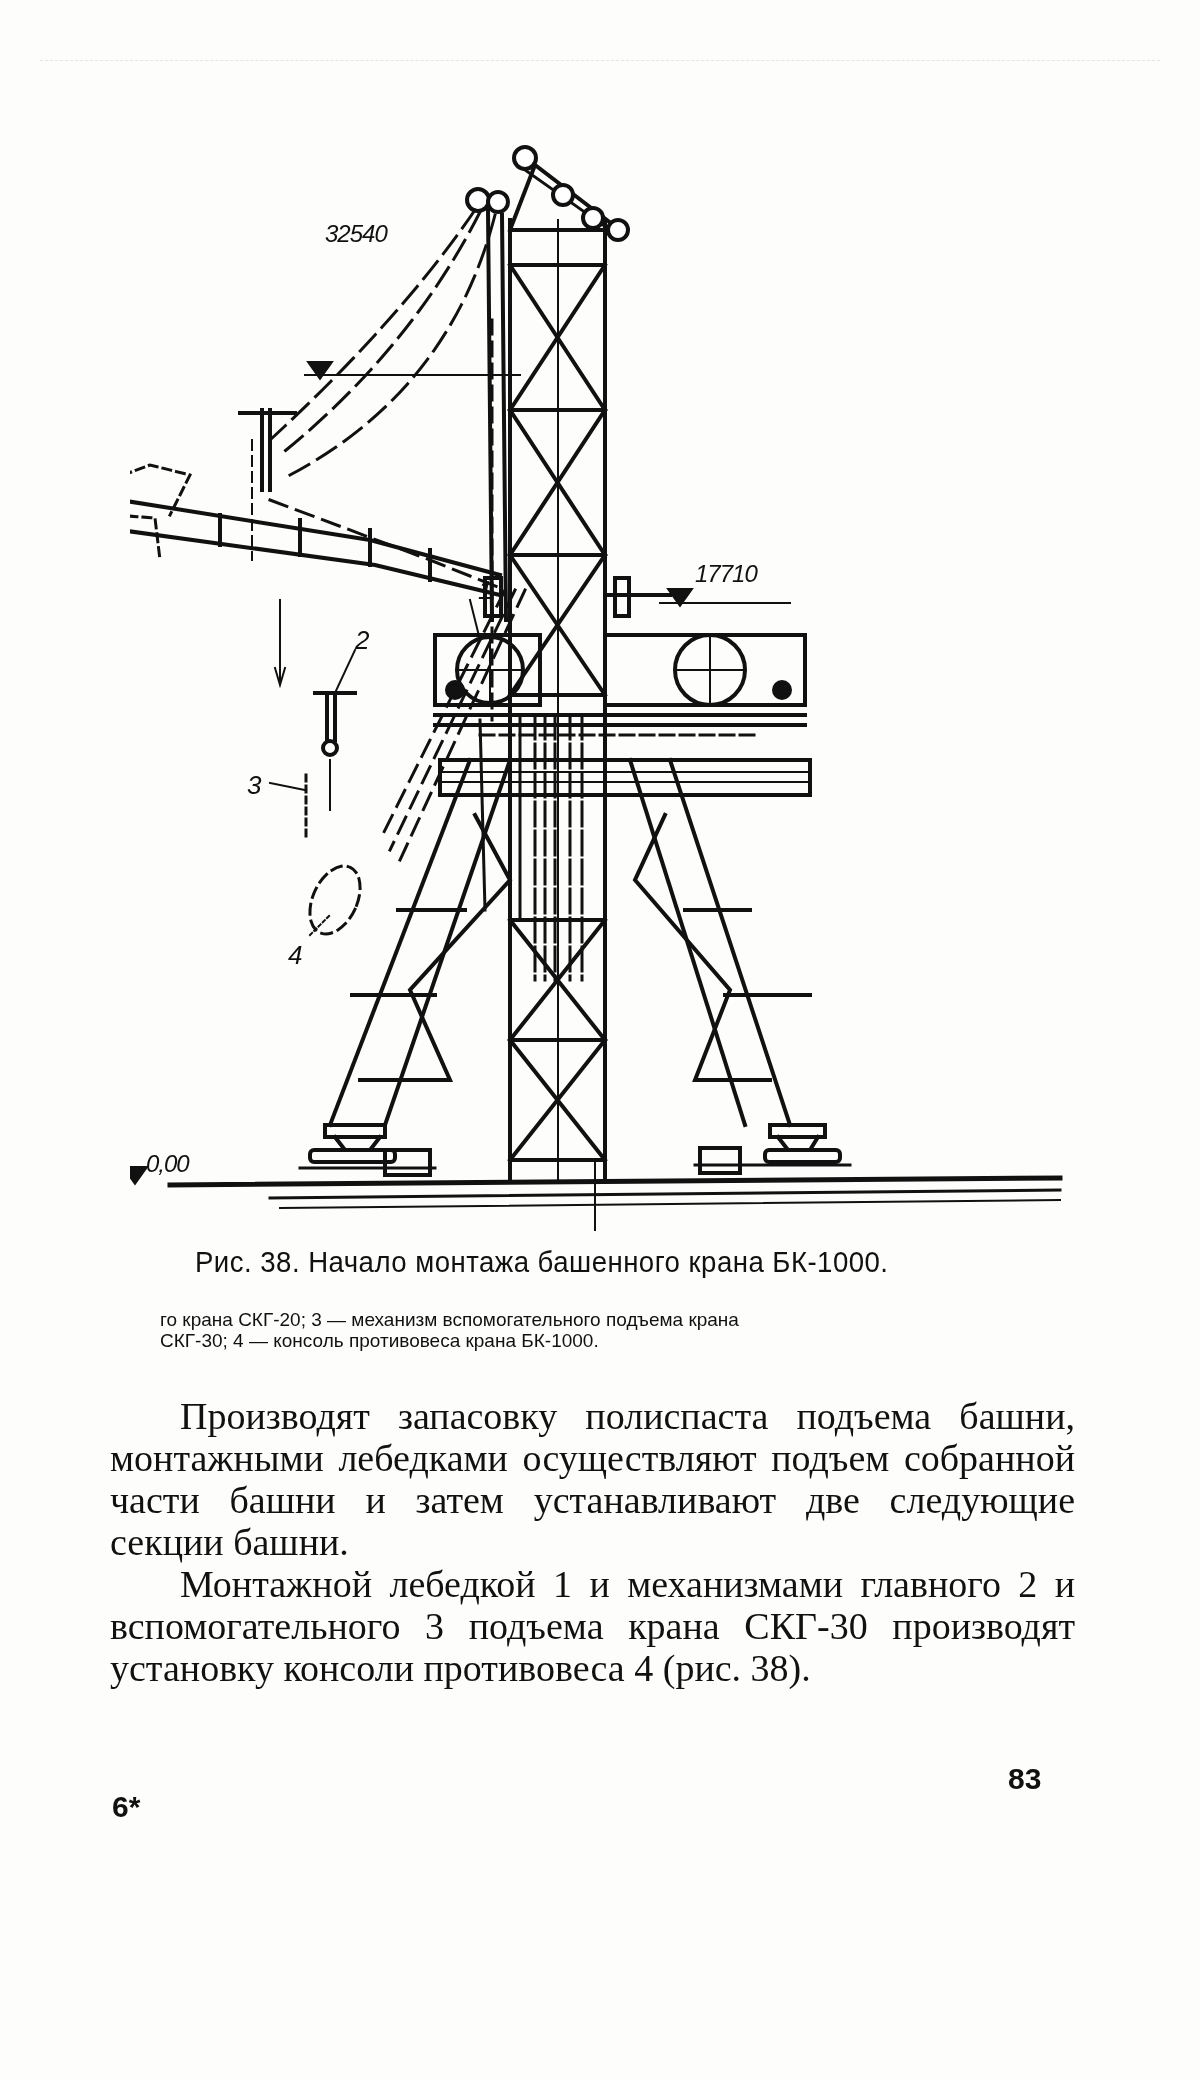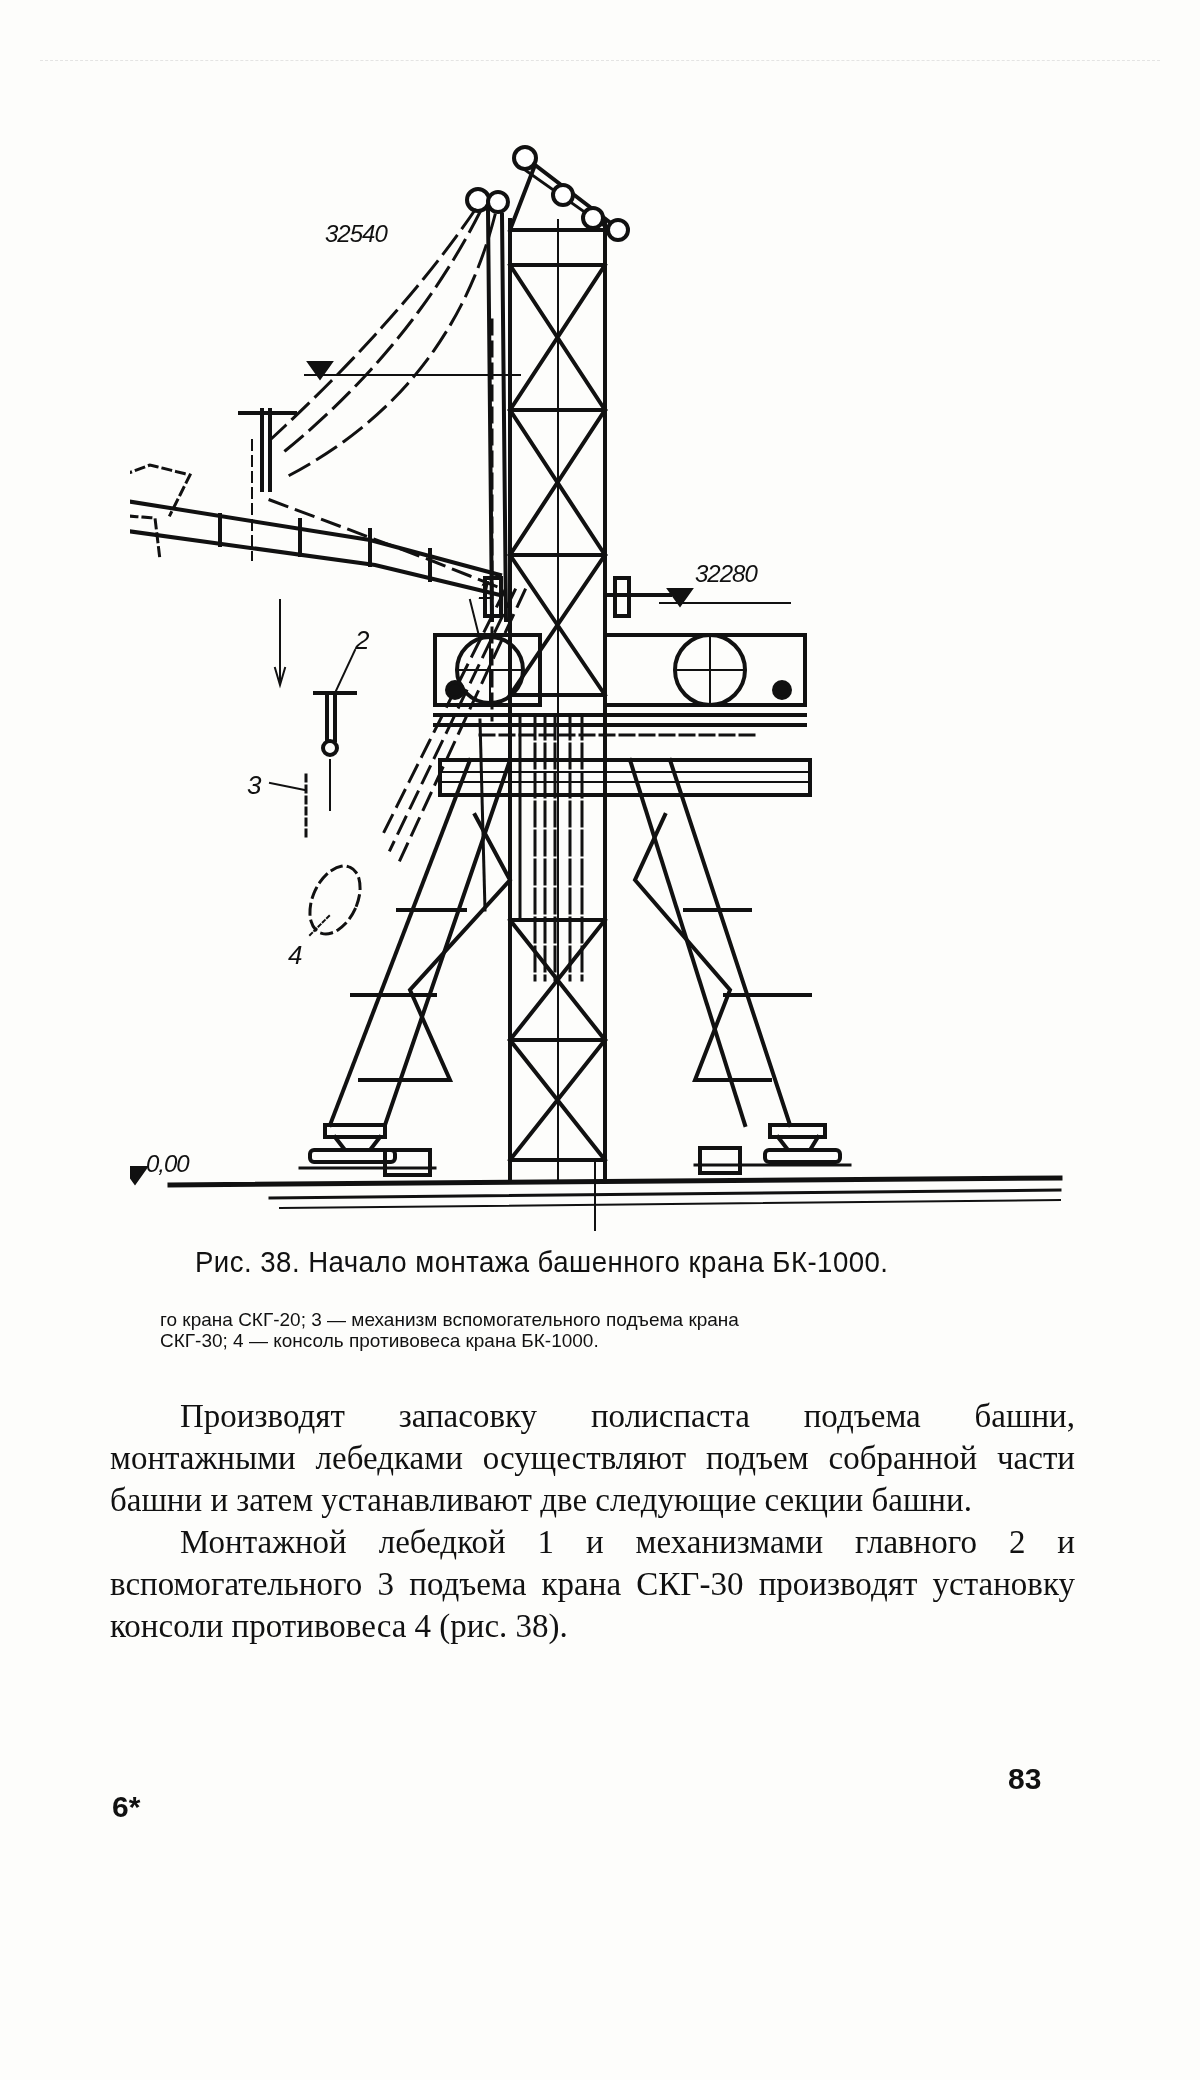--- a/index.html
+++ b/index.html
@@ -13,21 +13,21 @@
   .callout{position:absolute;font-family:"Liberation Sans","DejaVu Sans",sans-serif;
        font-style:italic;font-size:26px;}
   .caption-title{position:absolute;left:195px;top:1245px;width:820px;
        font-family:"Liberation Sans","DejaVu Sans",sans-serif;font-size:30px;
        letter-spacing:0.5px;transform:scaleX(0.92);transform-origin:left;white-space:nowrap;}
   .caption-legend{position:absolute;left:160px;top:1288px;width:860px;
        font-family:"Liberation Sans","DejaVu Sans",sans-serif;font-size:19px;
        line-height:21px;text-align:justify;}
   .caption-legend .last{display:block;text-align:left;}
   .body{position:absolute;left:110px;top:1395px;width:965px;
-       font-size:33px;line-height:42px;text-align:justify;}
+       font-size:38px;line-height:42px;text-align:justify;}
   .body p{margin:0;text-indent:70px;}
   .footer-left{position:absolute;left:112px;top:1790px;font-size:30px;font-weight:bold;
        font-family:"Liberation Sans","DejaVu Sans",sans-serif;}
   .footer-right{position:absolute;left:1008px;top:1762px;font-size:30px;font-weight:bold;
        font-family:"Liberation Sans","DejaVu Sans",sans-serif;}
   .scan-dots{position:absolute;left:40px;top:60px;width:1120px;height:10px;
        border-top:1px dashed #ccc;opacity:.5;}
 </style>
 </head>
 <body>
@@ -200,21 +200,21 @@
 
       <g stroke-width="2">
         <line x1="350" y1="520" x2="340" y2="480"></line>
         <line x1="205" y1="573" x2="225" y2="530"></line>
         <line x1="140" y1="663" x2="175" y2="670"></line>
         <line x1="180" y1="815" x2="200" y2="795" stroke-dasharray="3 3"></line>
       </g>
     </svg>
 
     <span class="elev-label" style="left:195px;top:100px;">32540</span>
-    <span class="elev-label" style="left:565px;top:440px;">32280</span>
+    <span class="elev-label" style="left:565px;top:440px;">17710</span>
     <span class="elev-label" style="left:16px;top:1030px;">0,00</span>
 
     <span class="callout" style="left:348px;top:455px;">1</span>
     <span class="callout" style="left:225px;top:505px;">2</span>
     <span class="callout" style="left:117px;top:650px;">3</span>
     <span class="callout" style="left:158px;top:820px;">4</span>
   </div>
 
   <div class="caption-title">Рис. 38. Начало монтажа башенного крана БК-1000.</div>
   <div class="caption-legend">

